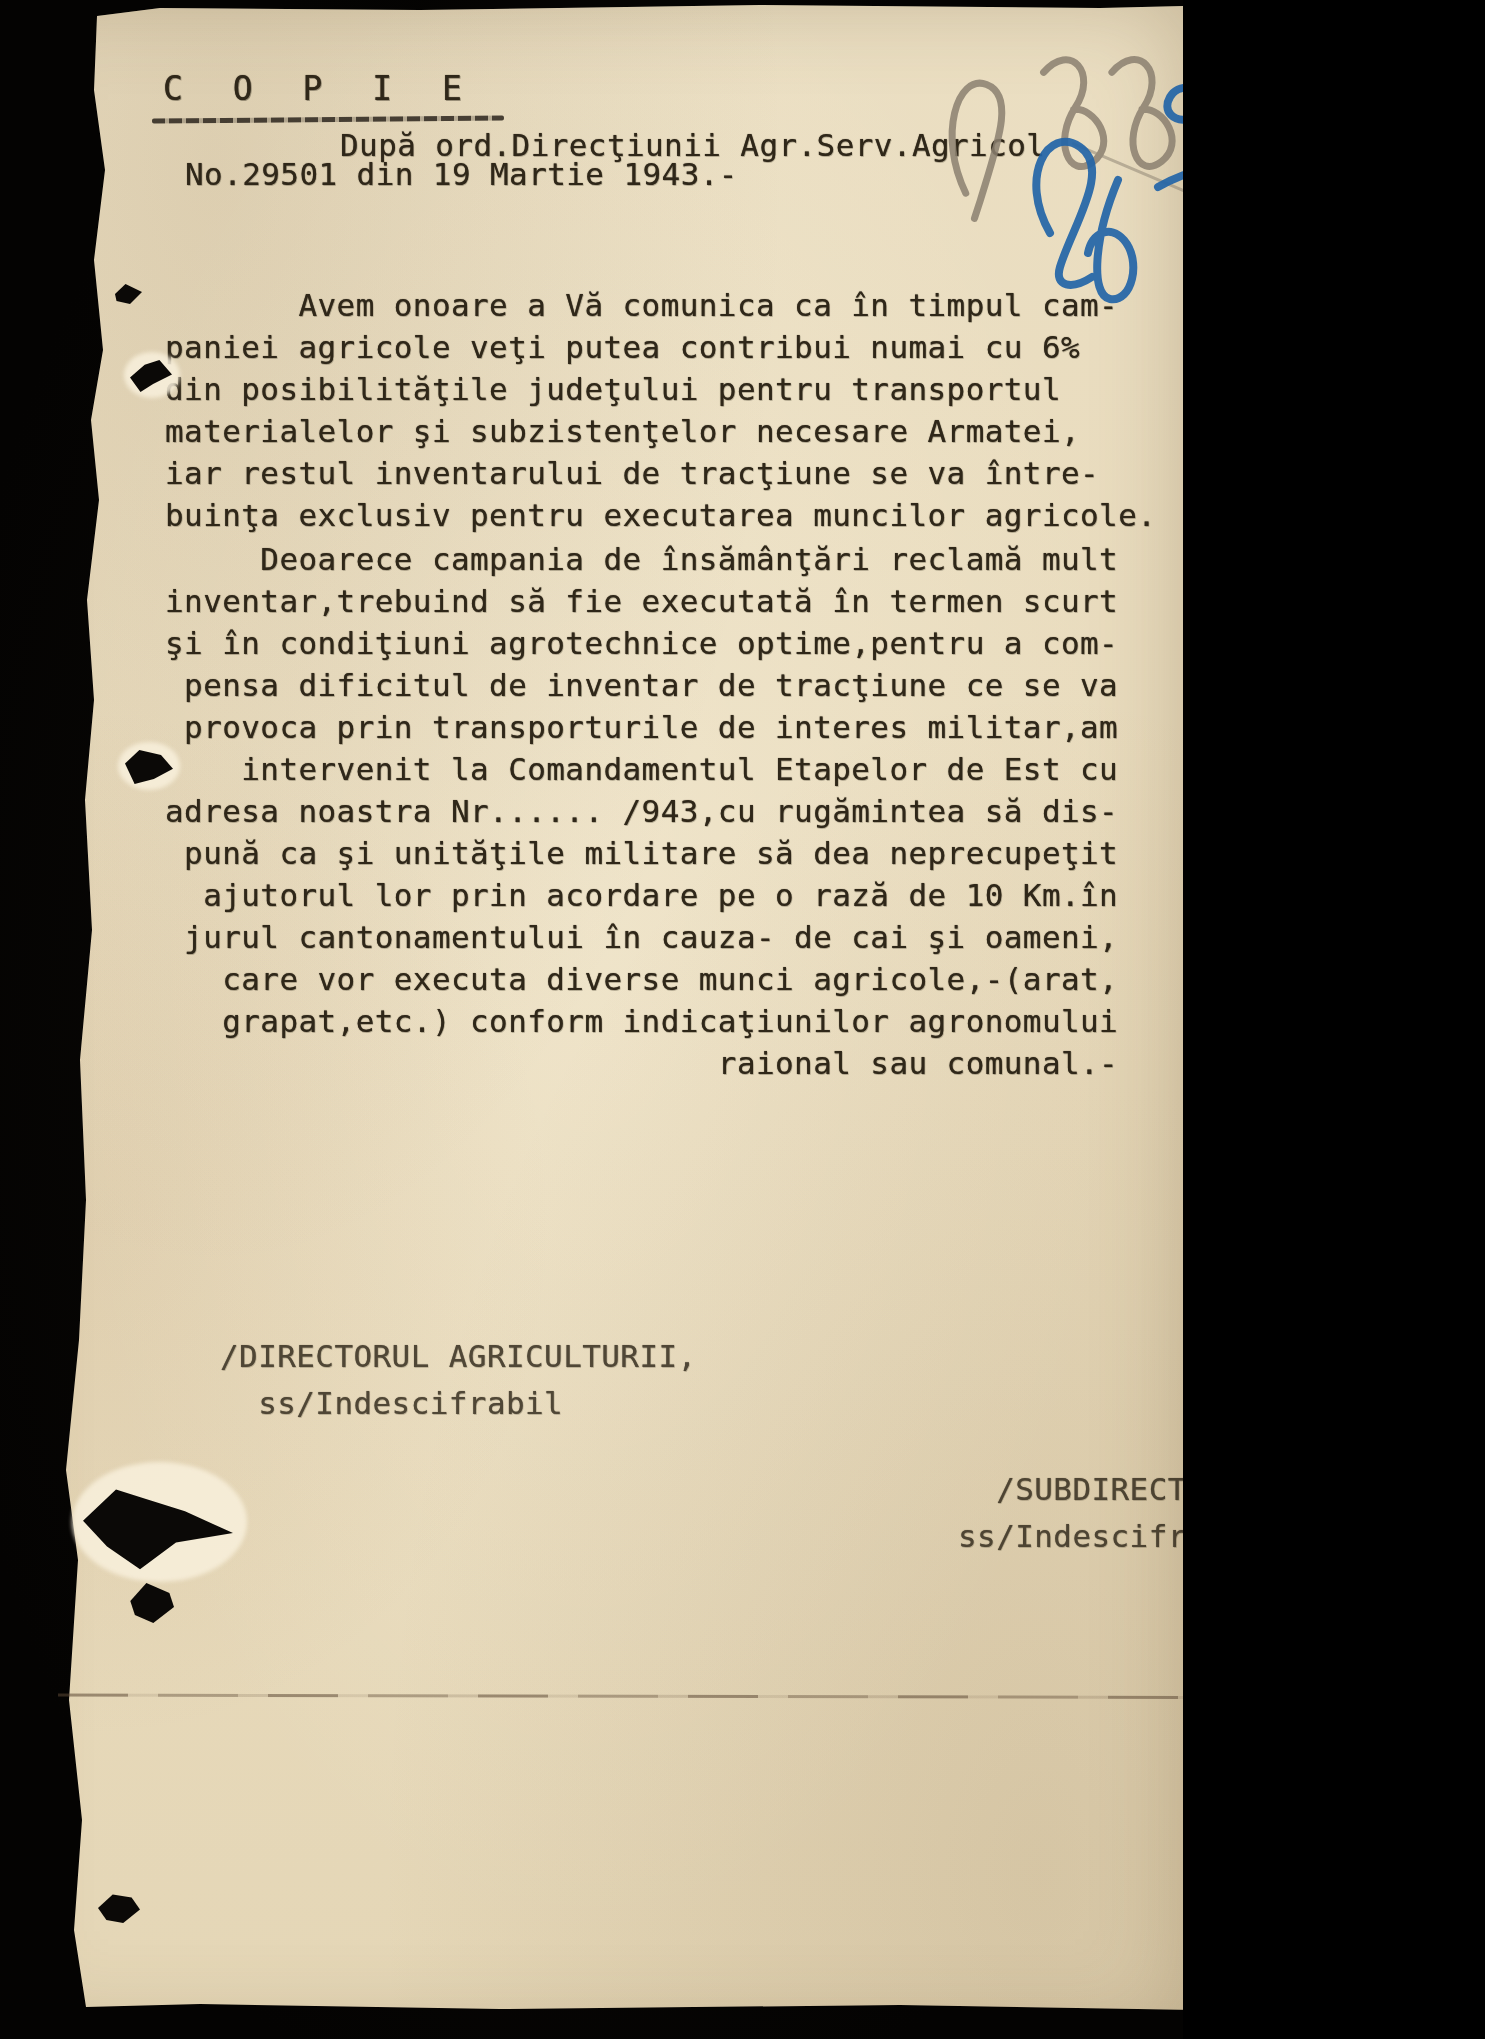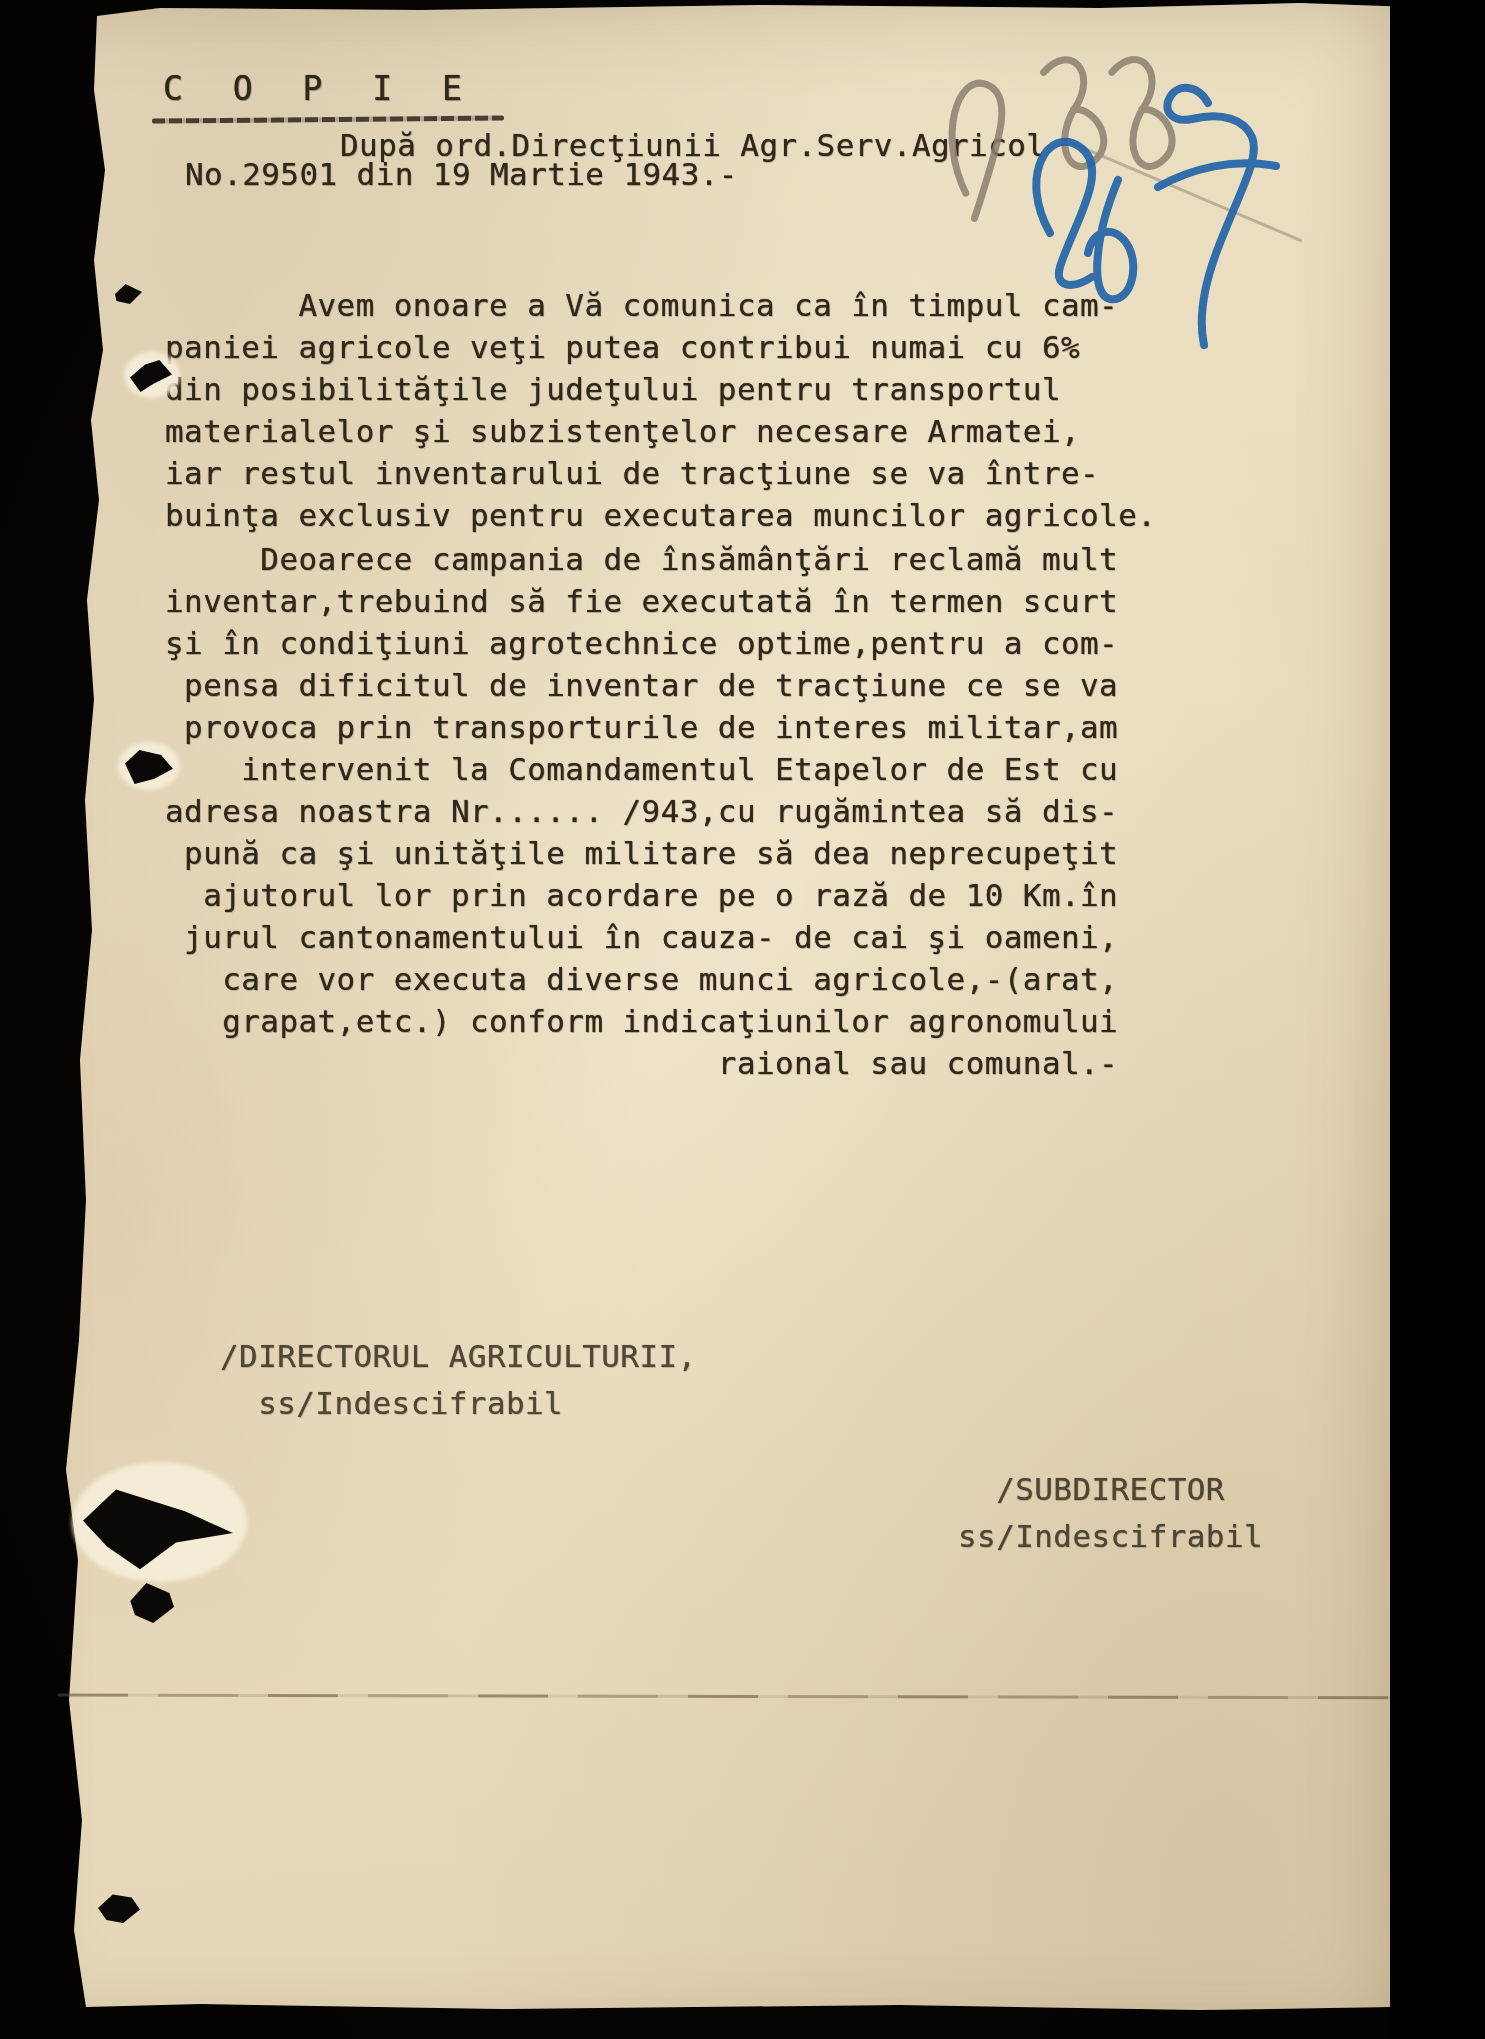--- a/index.html
+++ b/index.html
@@ -1,18 +1,18 @@
 <!DOCTYPE html>
 <html><head>
 <meta charset="utf-8">
 <style>
   html,body{margin:0;padding:0;background:#000;}
   .scan{
     position:relative;
-    width:1390px;height:2039px;
+    width:1183px;height:2039px;
     background:
       radial-gradient(ellipse at 50% 50%, #0d0b08 0%, #040302 80%);
     overflow:hidden;
     font-family:"DejaVu Sans Mono", monospace;
   }
   .paper{
     position:absolute;inset:0;
     clip-path:polygon(
       97px 16px,160px 8px,420px 10px,760px 5px,1100px 8px,1300px 3px,1463px 9px,
       1468px 300px,1461px 700px,1466px 1100px,1459px 1500px,1467px 1900px,1464px 2006px,

